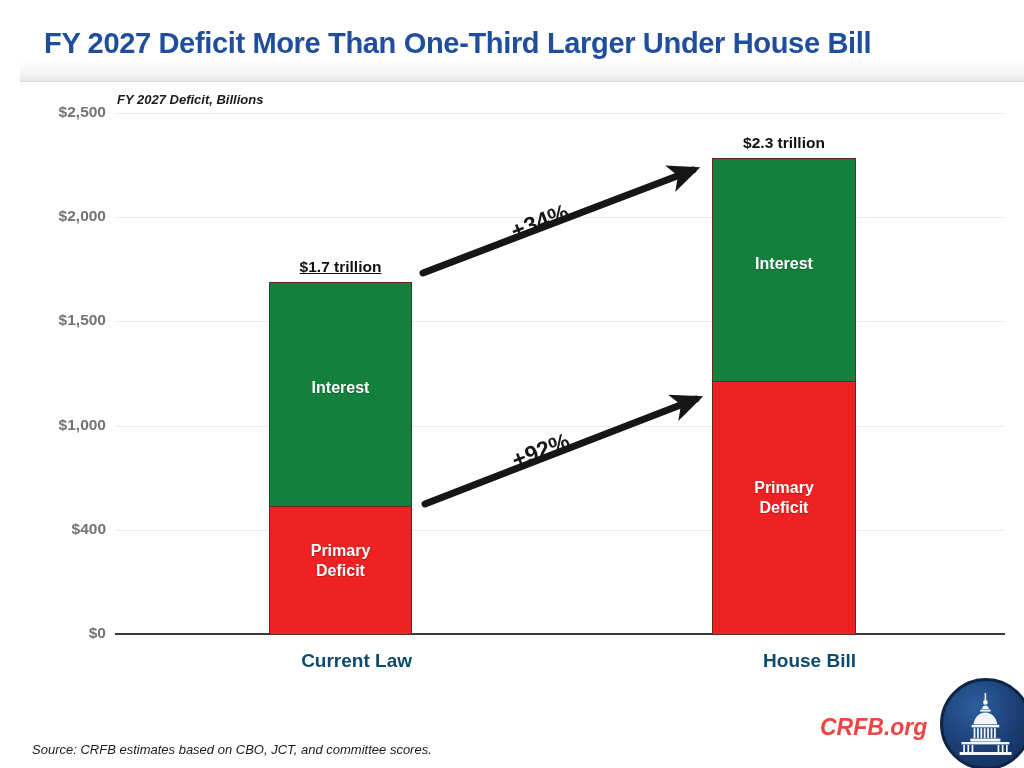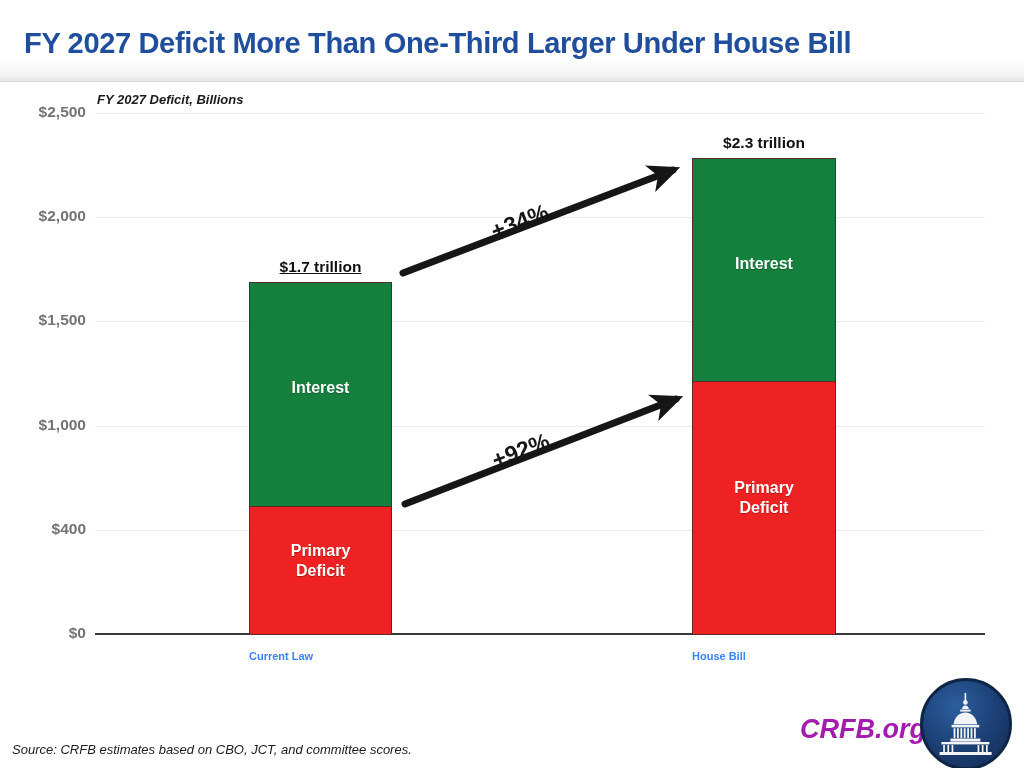--- a/index.html
+++ b/index.html
@@ -10,20 +10,21 @@
     overflow: hidden;
     background: #ffffff;
     font-family: "Liberation Sans", sans-serif;
   }
 
   #page {
     position: relative;
     width: 872px;
     height: 768px;
     background: #ffffff;
+    margin-left: 20px;
   }
 
   
   .header-band {
     position: absolute;
     left: 0; top: 0;
     width: 1024px;
     height: 82px;
     background: linear-gradient(to bottom, #ffffff 0%, #ffffff 74%, #f4f4f4 92%, #e6e6e6 100%);
     border-bottom: 1px solid #d8d8d8;
@@ -84,24 +85,24 @@
     top: 92px;
     font-size: 13px;
     font-weight: bold;
     font-style: italic;
     color: #1b1b1b;
   }
 
   .x-label {
     position: absolute;
     top: 650px;
-    font-size: 11px;
-    font-weight: bold;
-    color: #3b82f6;
-    text-align: left;
+    font-size: 19px;
+    font-weight: bold;
+    color: #0c4a6e;
+    text-align: right;
   }
 
   
   .bar {
     position: absolute;
     border: 1.6px solid #5b2a26;
   }
   .seg-interest { background: #15803d; }
   .seg-primary  { background: #EE2222; padding-left: 24px; }
 
@@ -150,24 +151,24 @@
     font-size: 13px;
     font-style: italic;
     color: #1b1b1b;
     white-space: nowrap;
   }
 
   .brand {
     position: absolute;
     left: 800px;
     top: 714px;
-    font-size: 27px;
+    font-size: 23px;
     font-weight: bold;
     font-style: italic;
-    color: #a21caf;
+    color: #ef4444;
     white-space: nowrap;
   }
 
   .logo {
     position: absolute;
     left: 920px;
     top: 678px;
     width: 92px;
     height: 92px;
     border-radius: 50%;

